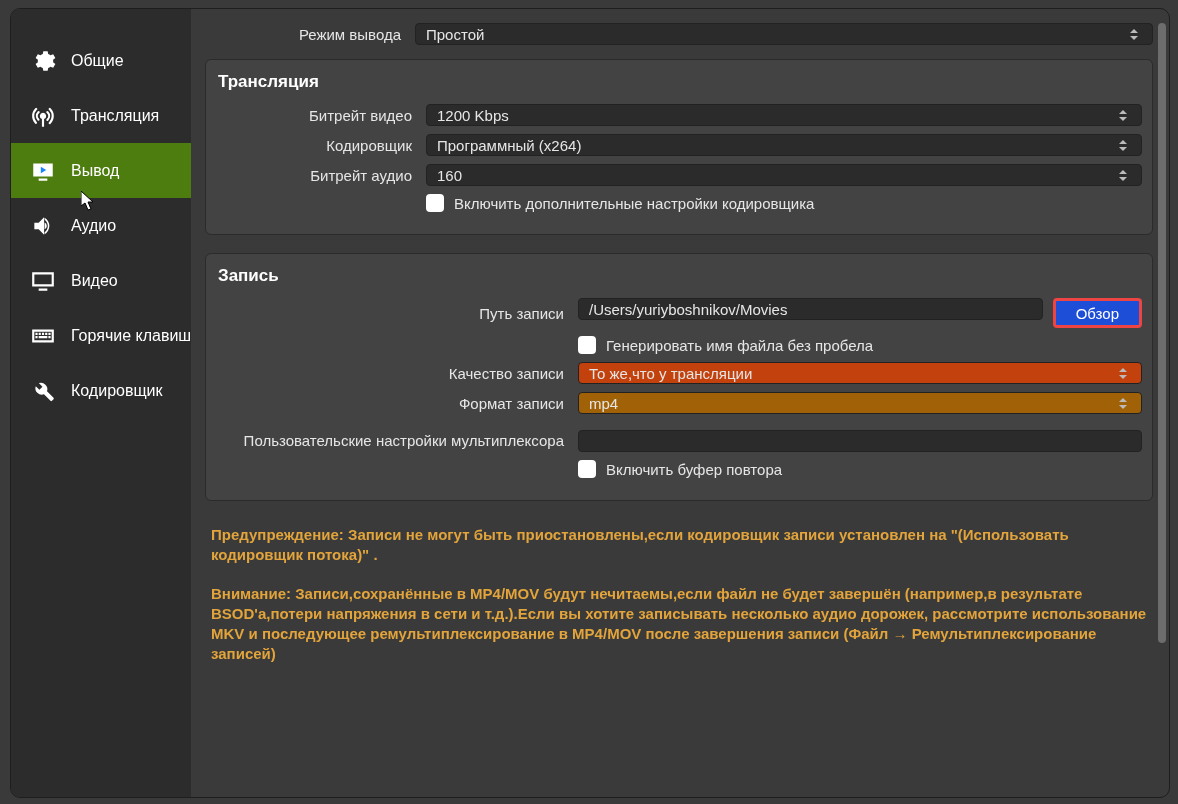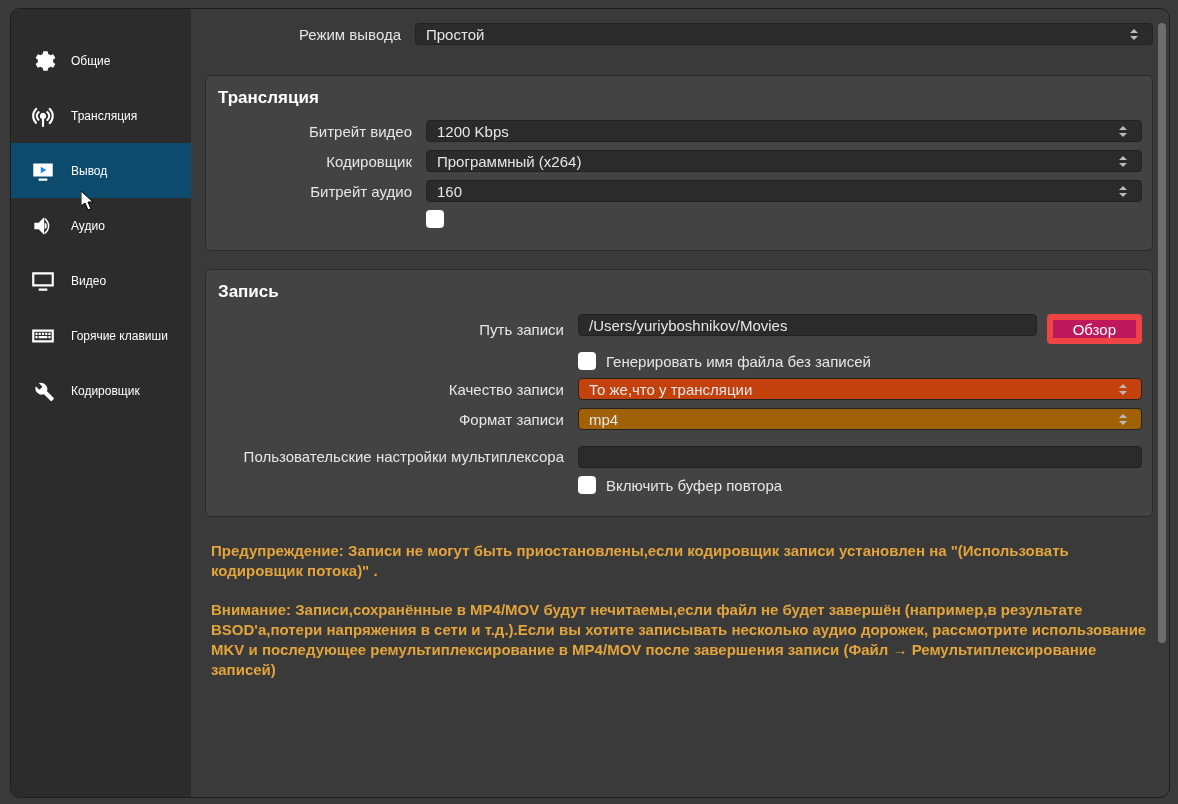--- a/index.html
+++ b/index.html
@@ -35,30 +35,30 @@
     display: flex;
     align-items: center;
     height: 55px;
     padding-left: 18px;
     color: #ffffff;
     cursor: pointer;
     white-space: nowrap;
     overflow: hidden;
   }
   .side-item.active {
-    background: #0c4a6e;
+    background: #4d7c0f;
   }
   .side-icon {
     width: 28px; height: 28px;
     display: flex; align-items: center; justify-content: center;
     margin-right: 14px;
     flex-shrink: 0;
   }
   .side-icon svg { width: 26px; height: 26px; fill: #ffffff; }
-  .side-label { font-size: 12px; }
+  .side-label { font-size: 16px; }
 
   .content {
     flex: 1;
     padding: 14px 10px 14px 14px;
     overflow-y: auto;
     position: relative;
   }
   .content-inner { width: 948px; }
 
   .row {
@@ -126,22 +126,22 @@
     padding-left: 0;
   }
   .chk {
     width: 18px; height: 18px;
     background: #ffffff;
     border-radius: 4px;
     flex-shrink: 0;
   }
 
   .btn {
-    background: #be185d;
-    border: 6px solid #ef4444;
+    background: #1d4ed8;
+    border: 3px solid #ef4444;
     border-radius: 4px;
     height: 30px;
     padding: 0 20px;
     display: flex; align-items: center; justify-content: center;
     color: #ffffff;
     cursor: pointer;
     font-size: 15px;
   }
 
   .warn {
@@ -247,21 +247,21 @@
             <path d="M21.7 18.3l-6-6a6 6 0 00-7.6-7.6l3.4 3.4-2.8 2.8-3.4-3.4a6 6 0 007.6 7.6l6 6a1 1 0 001.4 0l1.4-1.4a1 1 0 000-1.4z"></path>
           </svg>
       </span>
       <span class="side-label">Кодировщик</span>
     </div>
   </div>
 
   <div class="content">
     <div class="content-inner">
 
-      <div class="row" style="margin-bottom:30px;">
+      <div class="row" style="margin-bottom:14px;">
         <div class="row-label">Режим вывода</div>
         <div class="row-control">
           <div class="select">
             <span>Простой</span>
             <span class="select-arrows">
                 <span class="tri-up"></span>
                 <span class="tri-down"></span>
               </span>
           </div>
         </div>
@@ -306,20 +306,21 @@
                   <span class="tri-down"></span>
                 </span>
             </div>
           </div>
         </div>
 
         <div class="row">
           <div class="row-label"></div>
           <div class="row-control checkbox-row">
             <span class="chk"></span>
+            <span>Включить дополнительные настройки кодировщика</span>
           </div>
         </div>
       </div>
 
       <div class="group">
         <div class="group-title">Запись</div>
 
         <div class="row row-wide">
           <div class="row-label">Путь записи</div>
           <div class="row-control" style="display:flex; gap:10px;">
@@ -329,21 +330,21 @@
             <div class="btn">
               <span>Обзор</span>
             </div>
           </div>
         </div>
 
         <div class="row row-wide">
           <div class="row-label"></div>
           <div class="row-control checkbox-row">
             <span class="chk"></span>
-            <span>Генерировать имя файла без записей</span>
+            <span>Генерировать имя файла без пробела</span>
           </div>
         </div>
 
         <div class="row row-wide">
           <div class="row-label">Качество записи</div>
           <div class="row-control">
             <div class="select" style="background:#c2410c;">
               <span>То же,что у трансляции</span>
               <span class="select-arrows">
                   <span class="tri-up"></span>

